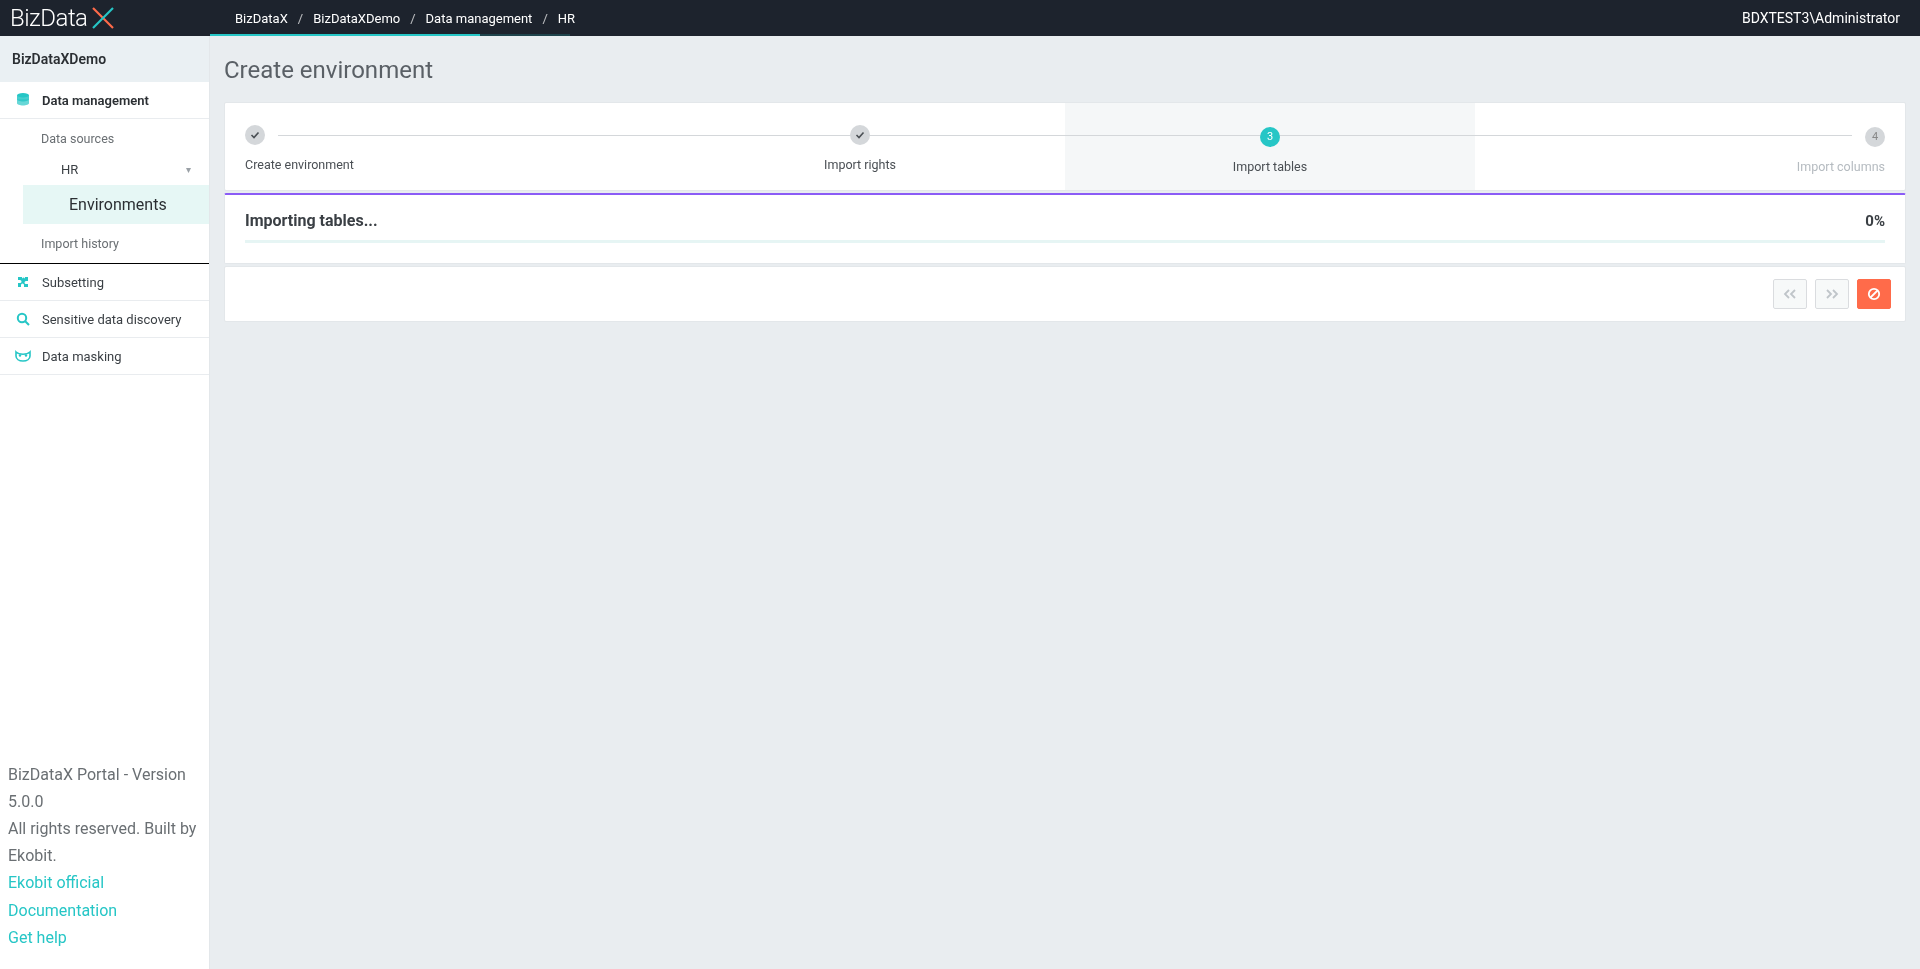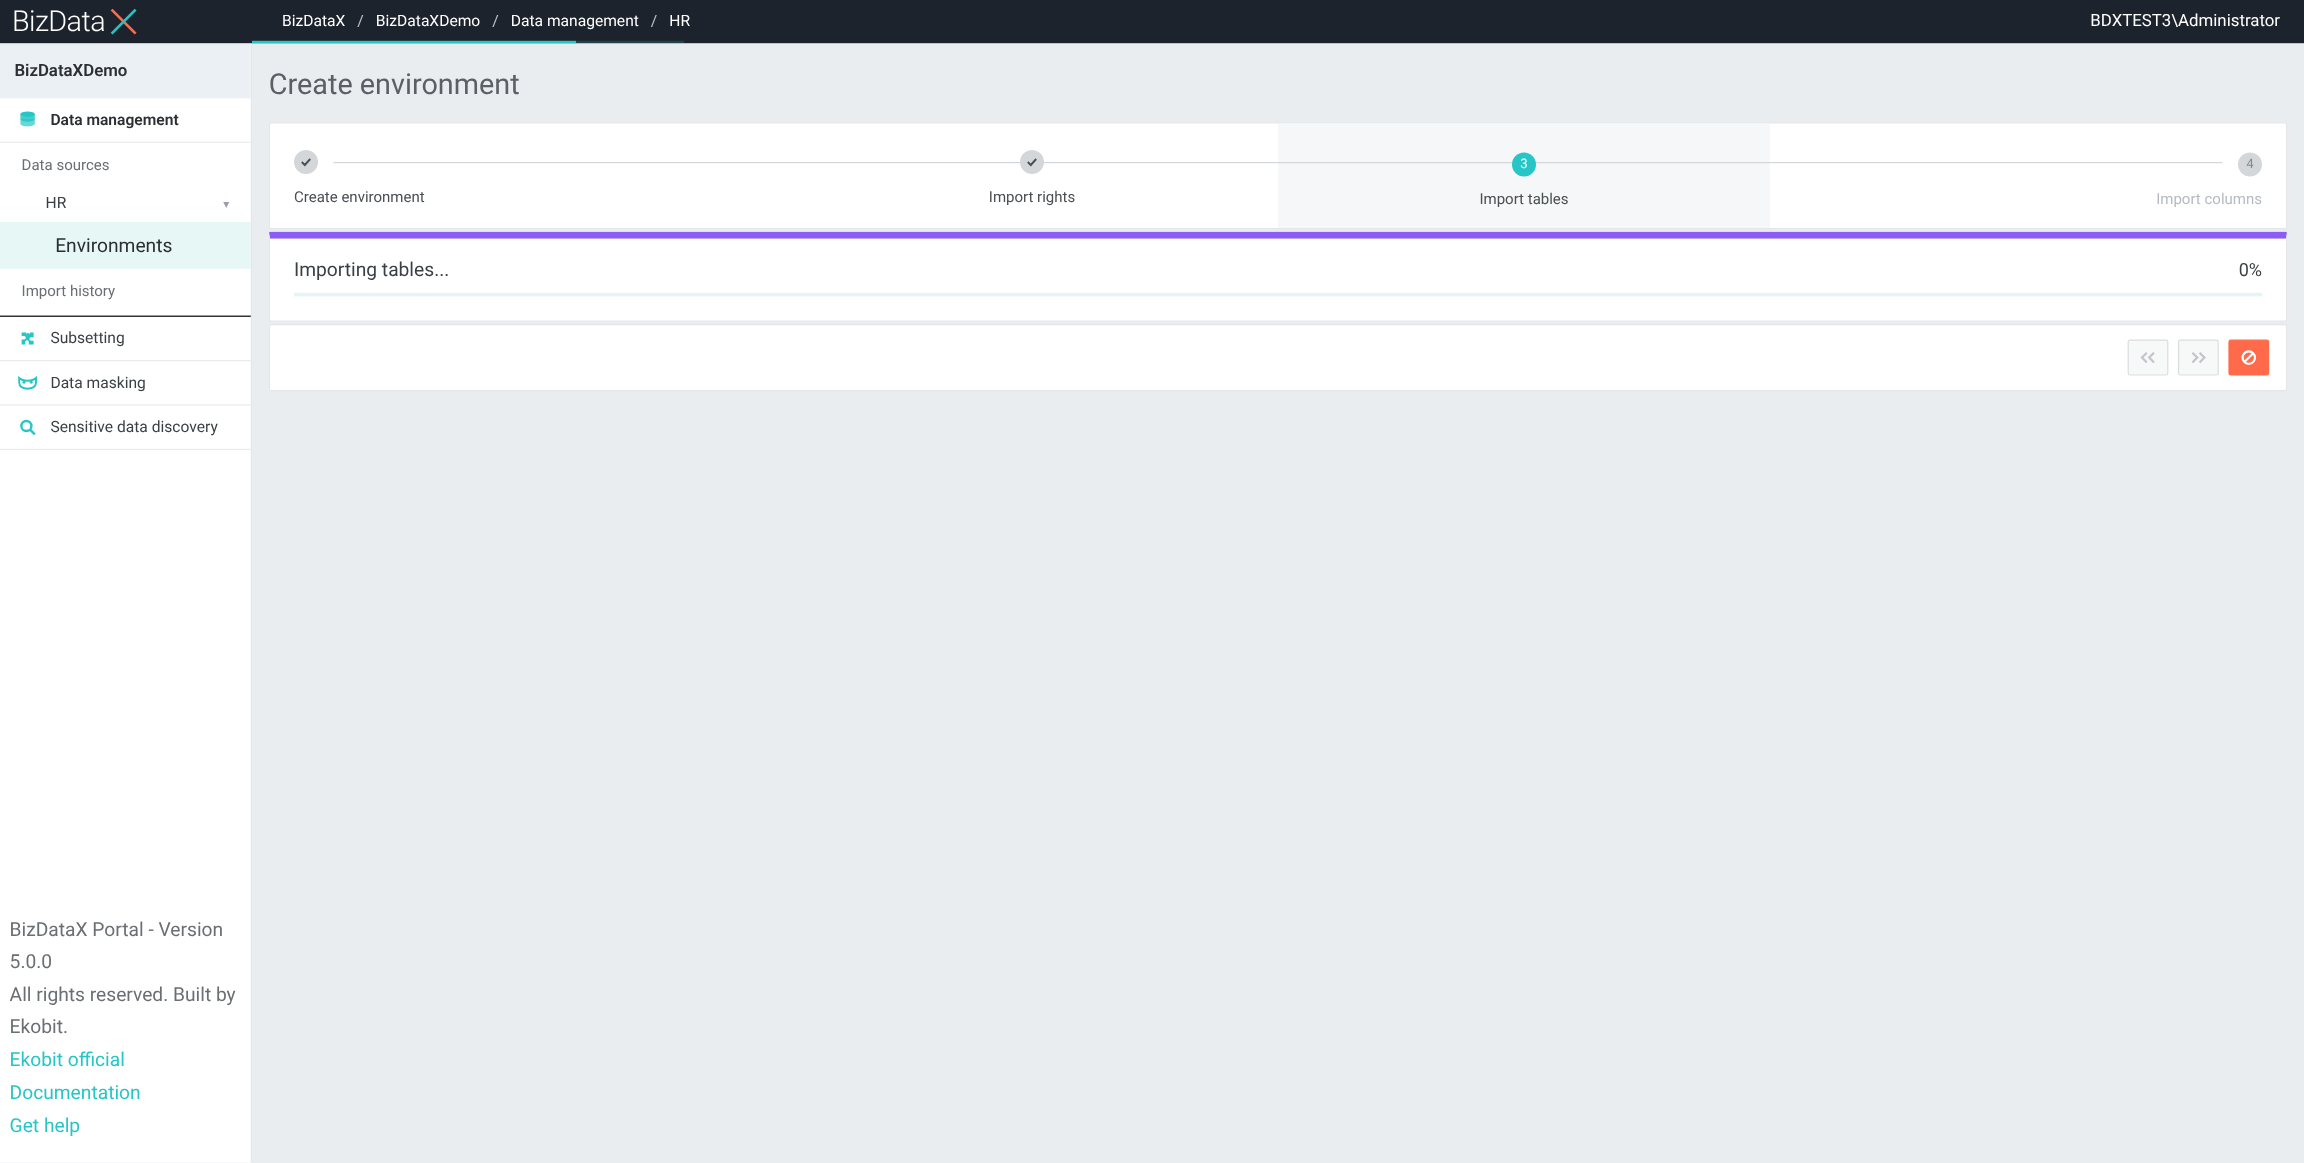--- a/index.html
+++ b/index.html
@@ -53,21 +53,21 @@
 .step.done .circle { background:#d4d7da; color:#4a4f54; }
 .step.active .circle { background:#26c6c6; color:#fff; }
 .step.pending .circle { background:#d4d7da; color:#888; }
 .step .label { font-size:12.5px; color:#4a4f54; margin-top:12px; }
 .step.pending .label { color:#b5bbc0; }
 .step.active { background:#f5f7f8; margin:-22px 0 -16px 0; padding:22px 0 16px 0; }
 
 .connector { position:absolute; top:10px; height:1px; background:#d4d7da; z-index:1; }
 
 
-.progress-card { padding:16px 20px 20px 20px; margin-top:2px; border-top:6px solid #8b5cf6; }
+.progress-card { padding:16px 20px 20px 20px; margin-top:2px; border-top:2px solid #8b5cf6;font-weight:bold; }
 .progress-row { display:flex; align-items:baseline; justify-content:space-between; }
 .progress-text { font-size:16px; color:#3a3f44; }
 .progress-pct { font-size:15px; color:#3a3f44; }
 .progress-bar { height:3px; background:#e6f5f4; margin-top:10px; }
 
 
 .actions-card { padding:12px 14px; margin-top:2px; display:flex; justify-content:flex-end; gap:8px; }
 .btn { height:30px; min-width:34px; border:1px solid #d4d7da; background:#f6f8f9; border-radius:2px; display:inline-flex; align-items:center; justify-content:center; cursor:pointer; color:#6a6f73; font-size:13px; }
 .btn.disabled { opacity:.85; cursor:default; color:#b5bbc0; }
 .btn.cancel { background:#ff6b4a; border-color:#ff6b4a; color:#fff; }
@@ -111,21 +111,21 @@
             <svg width="16" height="16" viewBox="0 0 16 16">
                 <ellipse cx="8" cy="3.2" rx="6" ry="2.2" fill="#26c6c6"></ellipse>
                 <path d="M2 3.2v4c0 1.2 2.7 2.2 6 2.2s6-1 6-2.2v-4" fill="#26c6c6" opacity=".85"></path>
                 <path d="M2 7.2v4c0 1.2 2.7 2.2 6 2.2s6-1 6-2.2v-4" fill="#26c6c6" opacity=".7"></path>
               </svg>
           </span>
           <span class="lbl">Data management</span>
         </div>
       </div>
 
-      <div class="section" style="border-bottom:none;">
+      <div class="section" style="border-bottom:none;margin-left:23px;">
         <div class="sub-head">Data sources</div>
         <div class="ds-item">
           <span>HR</span>
           <span class="caret">▾</span>
         </div>
         <div class="env-item">Environments</div>
         <div class="import-hist">Import history</div>
       </div>
 
       <div class="section" style="border-top:1px solid #000000;">
@@ -135,39 +135,39 @@
                 <path d="M3 3h4v2a1.5 1.5 0 1 1 3 0V3h3v4h-2a1.5 1.5 0 1 0 0 3h2v3H9v-2a1.5 1.5 0 1 0-3 0v2H3V9h2a1.5 1.5 0 1 0 0-3H3z" fill="#26c6c6"></path>
               </svg>
           </span>
           <span class="lbl">Subsetting</span>
         </div>
       </div>
 
       <div class="section">
         <div class="item">
           <span class="ic">
+            <svg width="16" height="16" viewBox="0 0 16 16">
+                <circle cx="7" cy="7" r="4.2" stroke="#26c6c6" stroke-width="2" fill="none"></circle>
+                <line x1="10.2" y1="10.2" x2="14" y2="14" stroke="#26c6c6" stroke-width="2"></line>
+              </svg>
+          </span>
+          <span class="lbl">Sensitive data discovery</span>
+        </div>
+      </div>
+
+      <div class="section">
+        <div class="item">
+          <span class="ic">
             <svg width="18" height="16" viewBox="0 0 18 16">
                 <path d="M2 4c3 3 11 3 14 0v4c0 3-3 5-7 5s-7-2-7-5z" stroke="#26c6c6" stroke-width="1.6" fill="none"></path>
                 <circle cx="6" cy="7.5" r="1.2" fill="#26c6c6"></circle>
                 <circle cx="12" cy="7.5" r="1.2" fill="#26c6c6"></circle>
               </svg>
           </span>
           <span class="lbl">Data masking</span>
-        </div>
-      </div>
-
-      <div class="section">
-        <div class="item">
-          <span class="ic">
-            <svg width="16" height="16" viewBox="0 0 16 16">
-                <circle cx="7" cy="7" r="4.2" stroke="#26c6c6" stroke-width="2" fill="none"></circle>
-                <line x1="10.2" y1="10.2" x2="14" y2="14" stroke="#26c6c6" stroke-width="2"></line>
-              </svg>
-          </span>
-          <span class="lbl">Sensitive data discovery</span>
         </div>
       </div>
 
       <div class="footer">
         <div>BizDataX Portal - Version 5.0.0</div>
         <div>All rights reserved. Built by Ekobit.</div>
         <a>Ekobit official</a>
         <a>Documentation</a>
         <a>Get help</a>
       </div>

